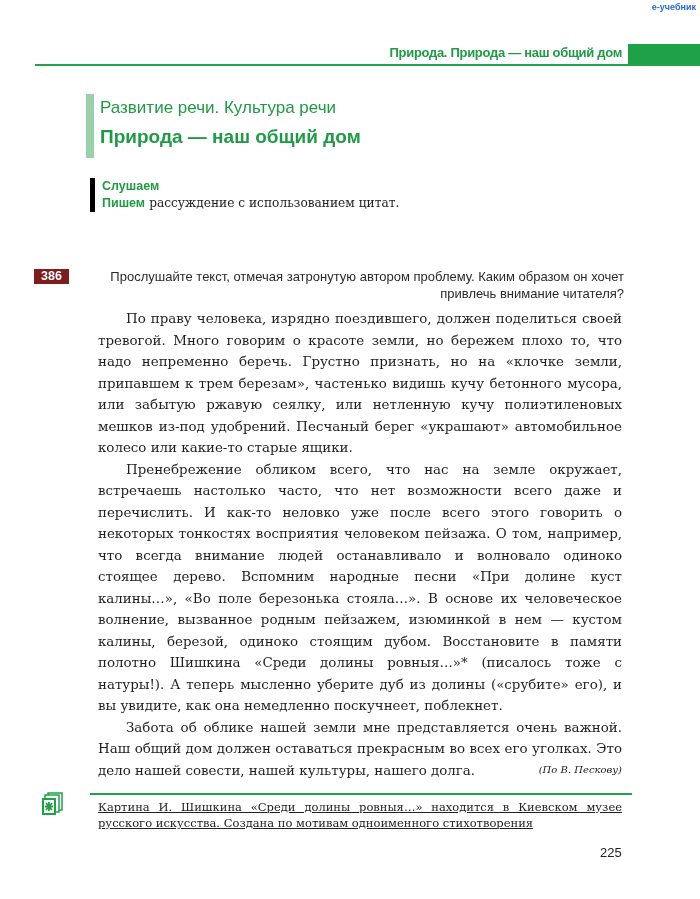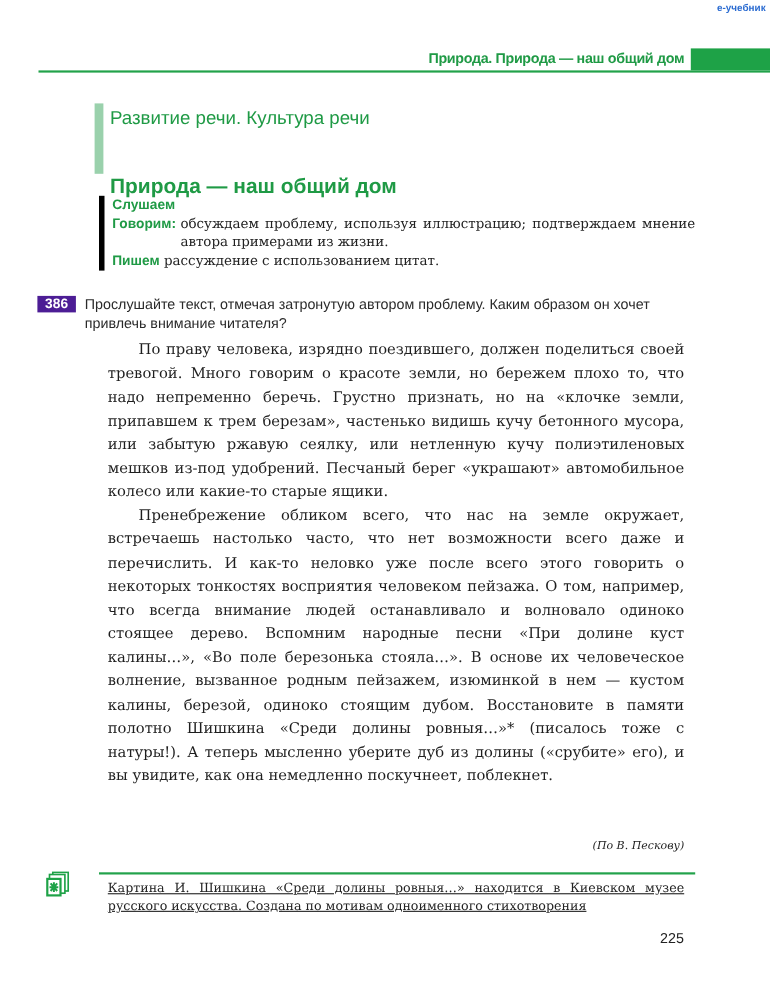--- a/index.html
+++ b/index.html
@@ -4,28 +4,28 @@
   <style>
     html, body { margin: 0; padding: 0; background: #ffffff; }
     body { width: 700px; height: 899px; position: relative; overflow: hidden; font-family: "DejaVu Serif", serif; color: #222; }
     .corner-logo { position: absolute; right: 4px; top: 2px; font-family: "Liberation Sans", sans-serif; font-size: 9px; font-weight: bold; color: #2a6bd1; text-align: center; }
     .running-head { position: absolute; left: 35px; right: 0; top: 44px; height: 20px; border-bottom: 2px solid #22a24a; }
     .running-head-text { position: absolute; right: 78px; top: 1px; font-family: "Liberation Sans", sans-serif; font-size: 13px; font-weight: bold; color: #1f9a45; letter-spacing: -0.3px; }
     .running-head-bar { position: absolute; right: 0; top: 0; width: 72px; height: 20px; background: #1ea247; }
     .title-block { position: absolute; left: 86px; top: 94px; width: 480px; height: 64px; }
     .title-accent { position: absolute; left: 0; top: 0; width: 8px; height: 64px; background: #9ad1ac; }
     .title-sub { position: absolute; left: 14px; top: 4px; font-family: "Liberation Sans", sans-serif; font-size: 17px; color: #1f9a45; white-space: nowrap; }
-    .title-main { position: absolute; left: 14px; top: 32px; font-family: "Liberation Sans", sans-serif; font-size: 19px; font-weight: bold; color: #1f9a45; white-space: nowrap; margin-top: 33px; }
+    .title-main { position: absolute; left: 14px; top: 32px; font-family: "Liberation Sans", sans-serif; font-size: 19px; font-weight: bold; color: #1f9a45; white-space: nowrap; }
     .goals { position: absolute; left: 90px; top: 178px; width: 530px; border-left: 5px solid #000000; padding-left: 7px; font-size: 12.2px; line-height: 17px; }
     .goal-row { display: flex; }
     .goal-label { font-family: "Liberation Sans", sans-serif; font-weight: bold; color: #1f9a45; font-size: 12.5px; white-space: nowrap; margin-right: 4px; }
     .goal-text { flex: 1; text-align: justify; }
     .task { position: absolute; left: 34px; top: 268px; width: 590px; font-family: "Liberation Sans", sans-serif; font-size: 13px; line-height: 17px; color: #2a2a2a; }
-    .task-num { position: absolute; left: 0; top: 1px; background: #4c1d95; color: #fff; font-weight: bold; font-size: 12.5px; padding: 0 7px; height: 15px; line-height: 15px; }
-    .task-text { margin-left: 43px; display: block; }
+    .task-num { position: absolute; left: 0; top: 1px; background: #7f1d1d; color: #fff; font-weight: bold; font-size: 12.5px; padding: 0 7px; height: 15px; line-height: 15px; }
+    .task-text { margin-left: 43px; display: block; text-align: right; }
     .body-text { position: absolute; left: 98px; top: 308px; width: 524px; font-size: 13.4px; line-height: 21.5px; text-align: justify; color: #1e1e1e; }
     .body-text p { margin: 0; text-indent: 28px; }
     .author { position: absolute; right: 78px; top: 764px; font-style: italic; font-size: 10px; }
     .footnote-icon { position: absolute; left: 40px; top: 792px; width: 24px; height: 24px; }
     .footnote-rule { position: absolute; left: 90px; right: 68px; top: 793px; height: 2px; background: #22a24a; }
     .footnote { position: absolute; left: 98px; top: 799px; width: 524px; font-size: 11.5px; line-height: 16px; text-align: justify; color: #222; text-decoration: underline; }
     .page-number { position: absolute; left: 600px; top: 845px; font-family: "Liberation Sans", sans-serif; font-size: 13px; color: #222; }
   </style>
 </head>
 <body>
@@ -41,37 +41,34 @@
   <div class="title-accent"></div>
   <div class="title-sub">Развитие речи. Культура речи</div>
   <div class="title-main">Природа — наш общий дом</div>
 </div>
 
 <div class="goals">
   <div class="goal-row">
     <span class="goal-label">Слушаем</span>
   </div>
   <div class="goal-row">
-    <span class="goal-label">Говорим:</span>
-    <span class="goal-text">обсуждаем проблему, используя иллюстрацию; подтверждаем мнение автора примерами из жизни.</span>
-  </div>
-  <div class="goal-row">
     <span class="goal-label">Пишем</span>
     <span class="goal-text">рассуждение с использованием цитат.</span>
   </div>
 </div>
 
 <div class="task">
   <span class="task-num">386</span>
   <span class="task-text">Прослушайте текст, отмечая затронутую автором проблему. Каким образом он хочет привлечь внимание читателя?</span>
 </div>
 
 <div class="body-text">
   <p>По праву человека, изрядно поездившего, должен поделиться своей тревогой. Много говорим о красоте земли, но бережем плохо то, что надо непременно беречь. Грустно признать, но на «клочке земли, припавшем к трем березам», частенько видишь кучу бетонного мусора, или забытую ржавую сеялку, или нетленную кучу полиэтиленовых мешков из-под удобрений. Песчаный берег «украшают» автомобильное колесо или какие-то старые ящики.</p>
   <p>Пренебрежение обликом всего, что нас на земле окружает, встречаешь настолько часто, что нет возможности всего даже и перечислить. И как-то неловко уже после всего этого говорить о некоторых тонкостях восприятия человеком пейзажа. О том, например, что всегда внимание людей останавливало и волновало одиноко стоящее дерево. Вспомним народные песни «При долине куст калины…», «Во поле березонька стояла…». В основе их человеческое волнение, вызванное родным пейзажем, изюминкой в нем — кустом калины, березой, одиноко стоящим дубом. Восстановите в памяти полотно Шишкина «Среди долины ровныя…»* (писалось тоже с натуры!). А теперь мысленно уберите дуб из долины («срубите» его), и вы увидите, как она немедленно поскучнеет, поблекнет.</p>
+  <p>Забота об облике нашей земли мне представляется очень важной. Наш общий дом должен оставаться прекрасным во всех его уголках. Это дело нашей совести, нашей культуры, нашего долга.</p>
 </div>
 
 <div class="author">(По В. Пескову)</div>
 
 <svg class="footnote-icon" viewBox="0 0 24 24">
   <rect x="8" y="1" width="14" height="17" fill="#fff" stroke="#1ea247" stroke-width="1.5"></rect>
   <rect x="5" y="3" width="14" height="17" fill="#fff" stroke="#1ea247" stroke-width="1.5"></rect>
   <rect x="2" y="6" width="14" height="17" fill="#1ea247"></rect>
   <rect x="4" y="8" width="10" height="13" fill="#fff"></rect>
   <path d="M9 10 L9 19 M5 14.5 L13 14.5 M6 11 L12 18 M12 11 L6 18" stroke="#1ea247" stroke-width="1.8"></path>

